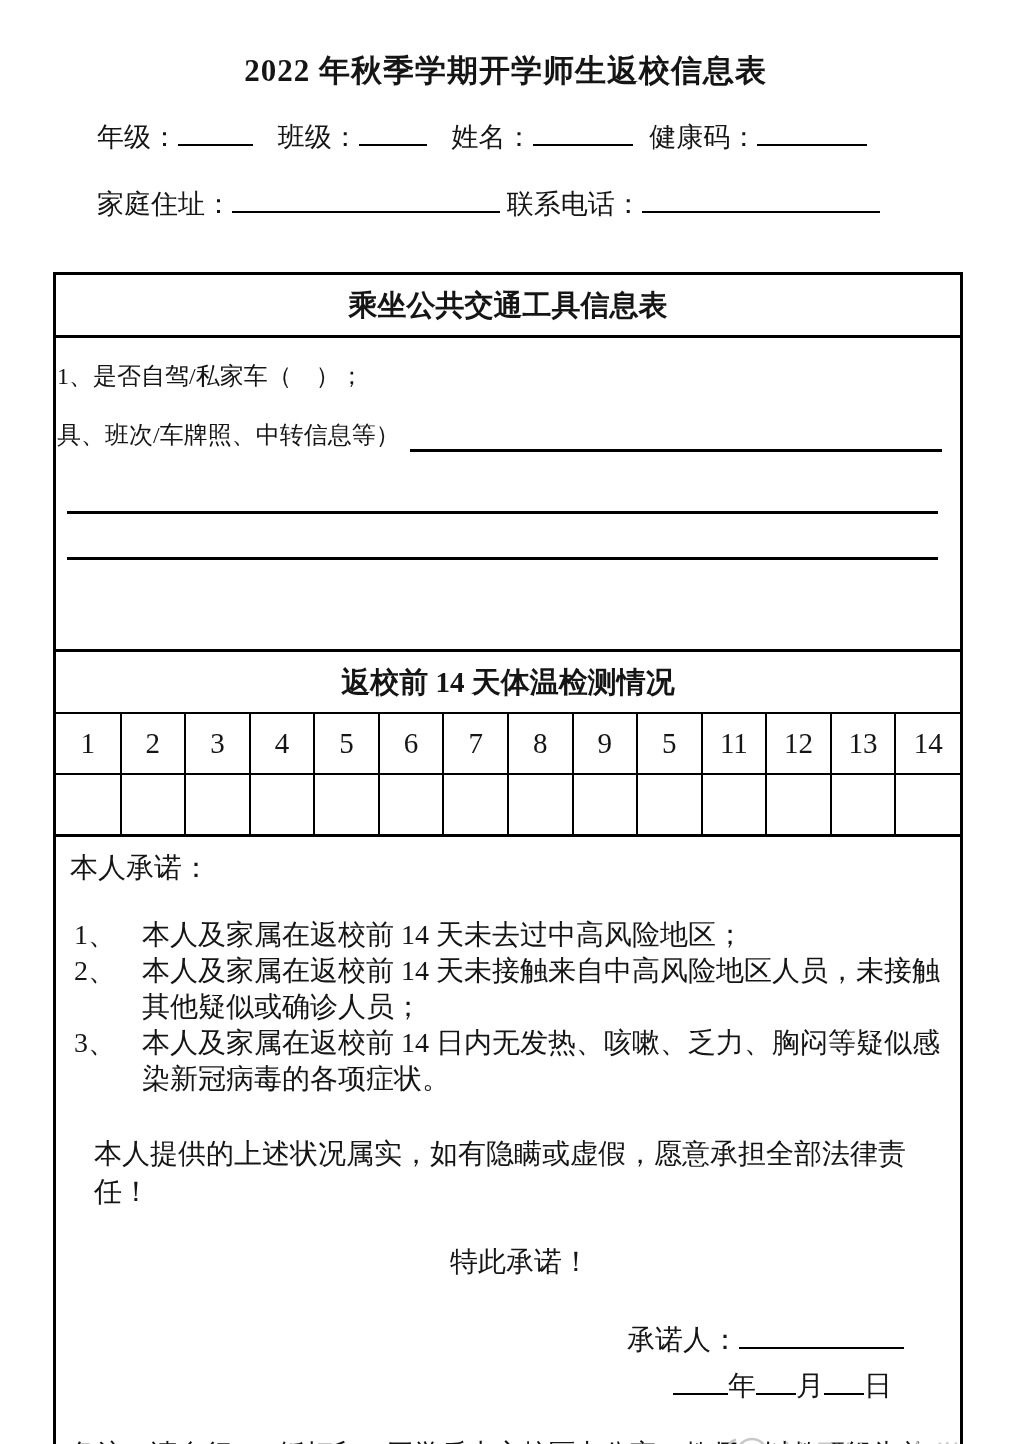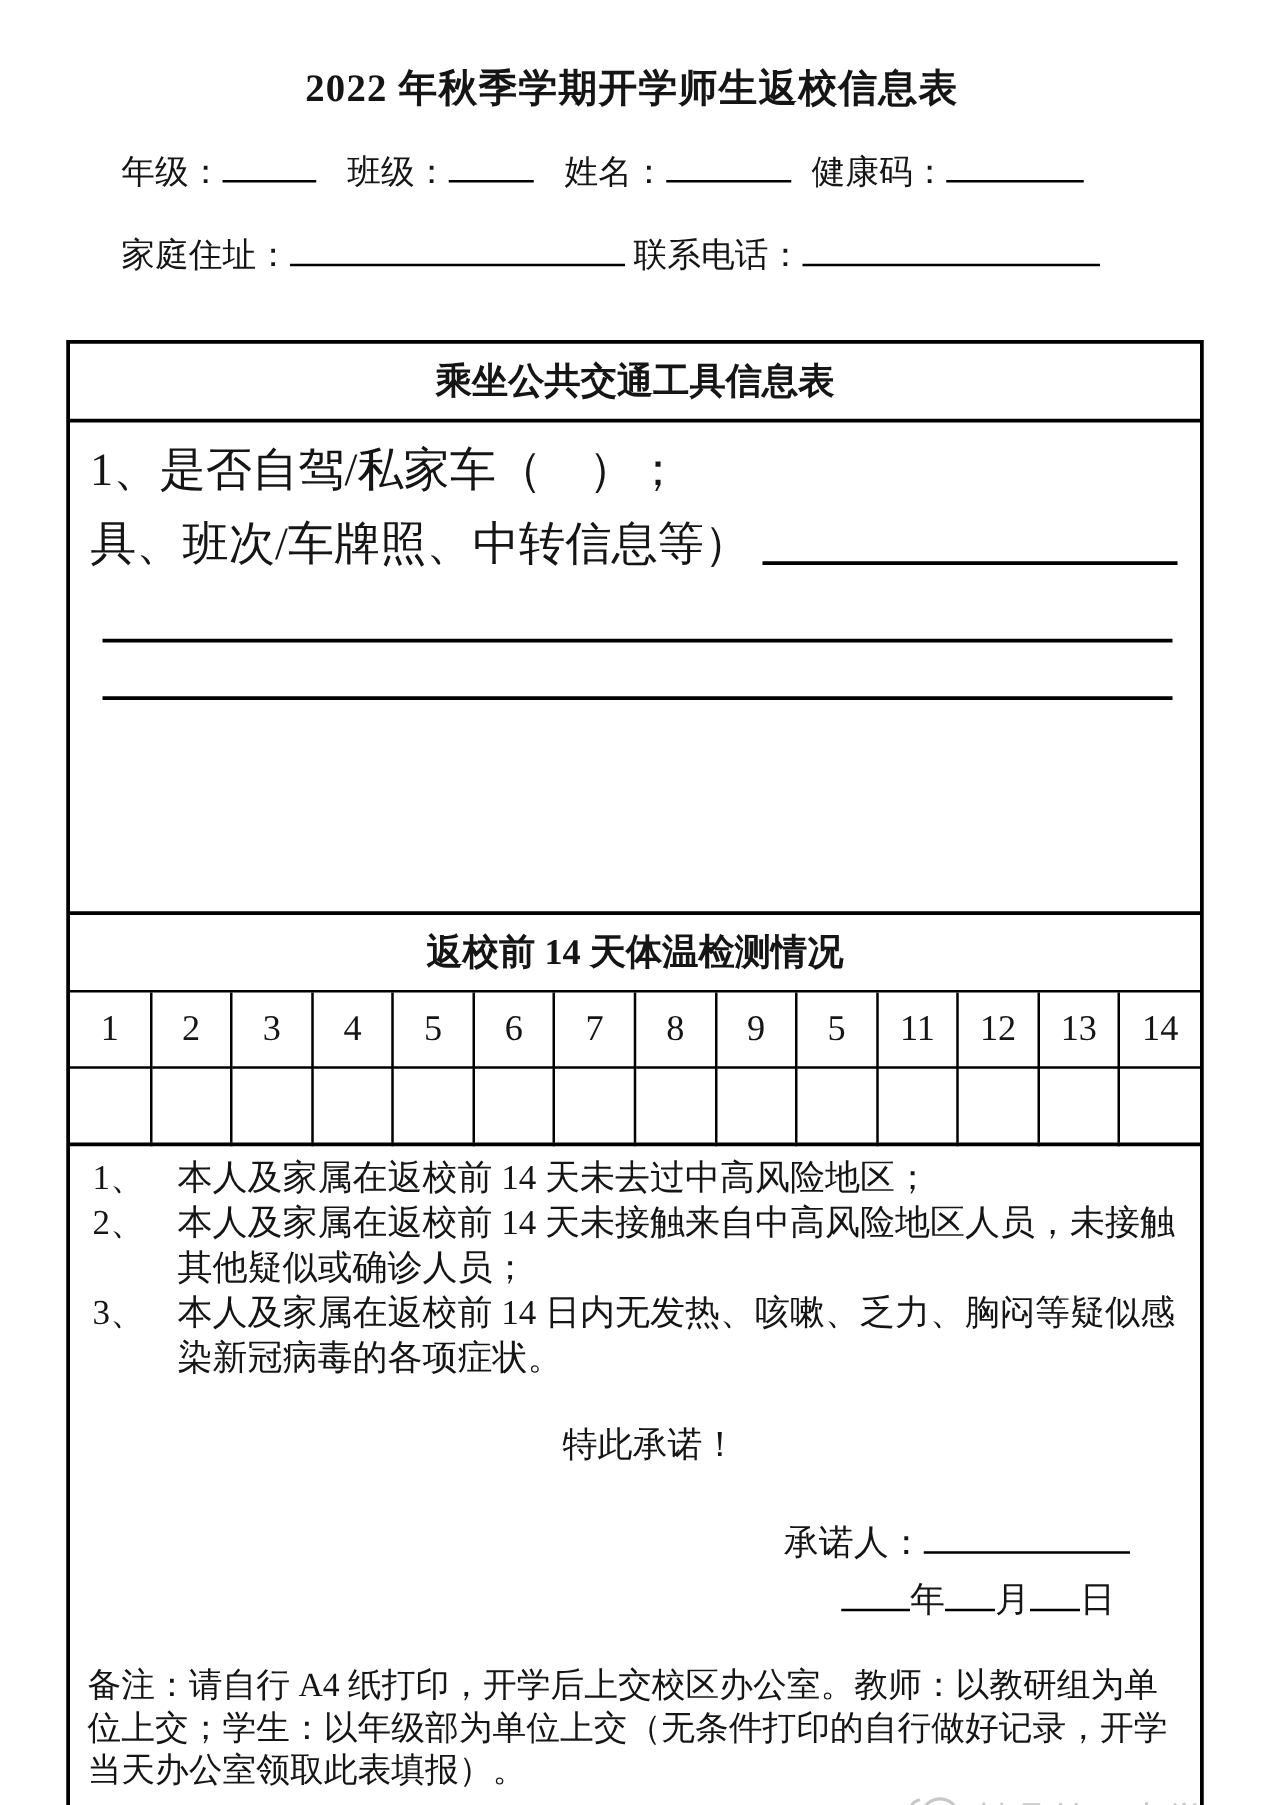--- a/index.html
+++ b/index.html
@@ -56,24 +56,24 @@
     text-align:center;
     font-weight:bold;
     font-size:29px;
     font-family:Liberation Serif, serif;
   }
   .sec1-title { border-bottom:3px solid #000; }
   .sec2-title { border-bottom:2px solid #000; }
 
   
   .travel {
-    height:394px;
-    border-bottom:3px solid #000;
-    padding:8px 12px 0 16px;
-    font-size:37px;
+    height:314px;
+    border-bottom:3px solid #000;
+    padding:8px 12px 0 1px;
+    font-size:24px;
     box-sizing:border-box;
   }
   .travel .tline { margin:0; height:59px; display:flex; align-items:center; }
   .fill-line {
     flex:1;
     border-bottom:3px solid #000;
     height:0;
     align-self:flex-end;
     margin:0 6px 12px 10px;
   }
@@ -199,34 +199,36 @@
         <td></td>
         <td></td>
         <td></td>
         <td></td>
         <td></td>
       </tr>
     </tbody>
       </table>
 
     <div class="commitment">
+      <p class="c-heading">本人承诺：</p>
 
       <div class="c-item">
         <span class="c-num">1、</span>
         <span class="c-text">本人及家属在返校前 14 天未去过中高风险地区；</span>
       </div>
       <div class="c-item">
         <span class="c-num">2、</span>
         <span class="c-text">本人及家属在返校前 14 天未接触来自中高风险地区人员，未接触其他疑似或确诊人员；</span>
       </div>
       <div class="c-item">
         <span class="c-num">3、</span>
         <span class="c-text">本人及家属在返校前 14 日内无发热、咳嗽、乏力、胸闷等疑似感染新冠病毒的各项症状。</span>
       </div>
 
+      <p class="pledge">本人提供的上述状况属实，如有隐瞒或虚假，愿意承担全部法律责任！</p>
       <p class="hereby">特此承诺！</p>
 
       <p class="signer">
         <span>承诺人：</span><span class="blank w165"></span>
       </p>
       <p class="dateline">
         <span class="blank w55"></span><span>年</span><span class="blank w40"></span><span>月</span><span class="blank w40"></span><span>日</span>
       </p>
 
       <p class="note">备注：请自行 A4 纸打印，开学后上交校区办公室。教师：以教研组为单位上交；学生：以年级部为单位上交（无条件打印的自行做好记录，开学当天办公室领取此表填报）。</p>

